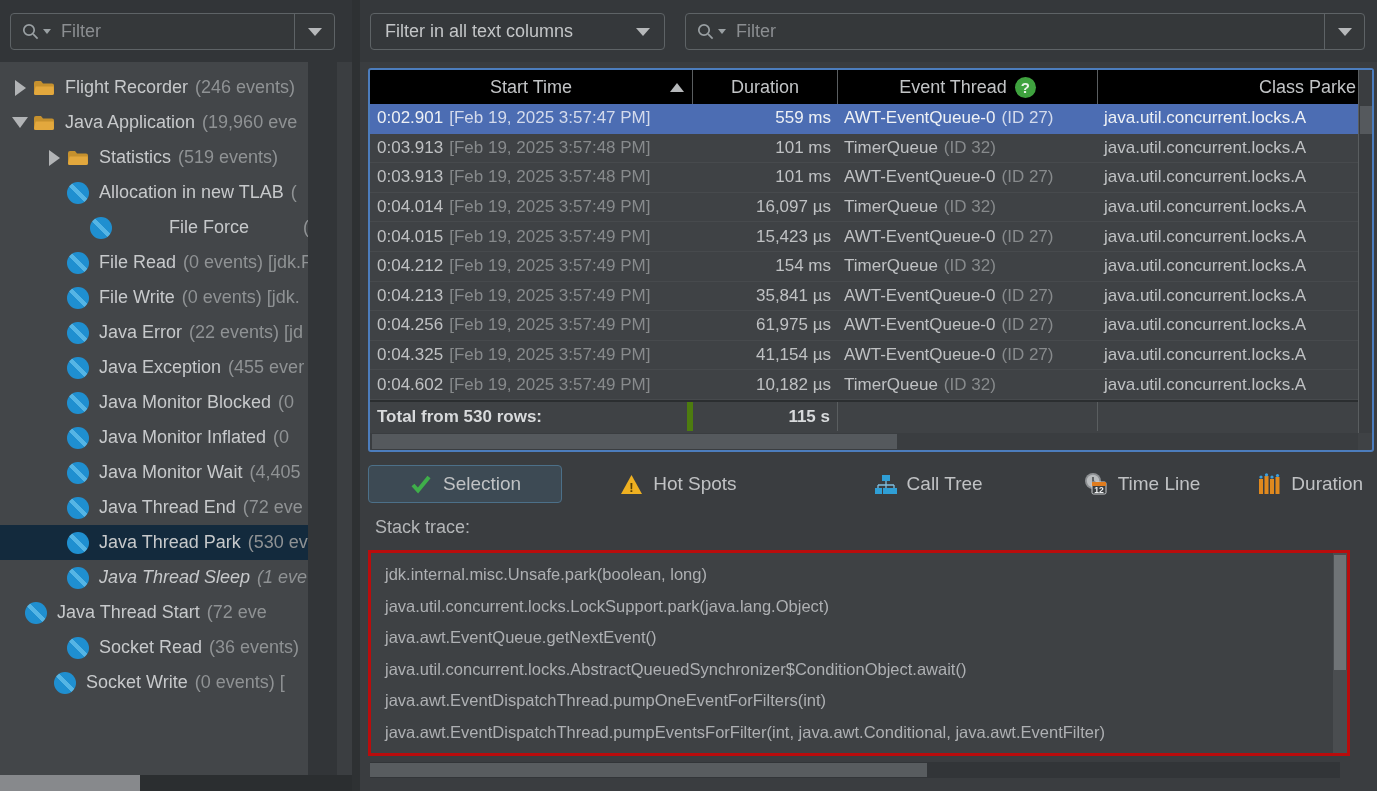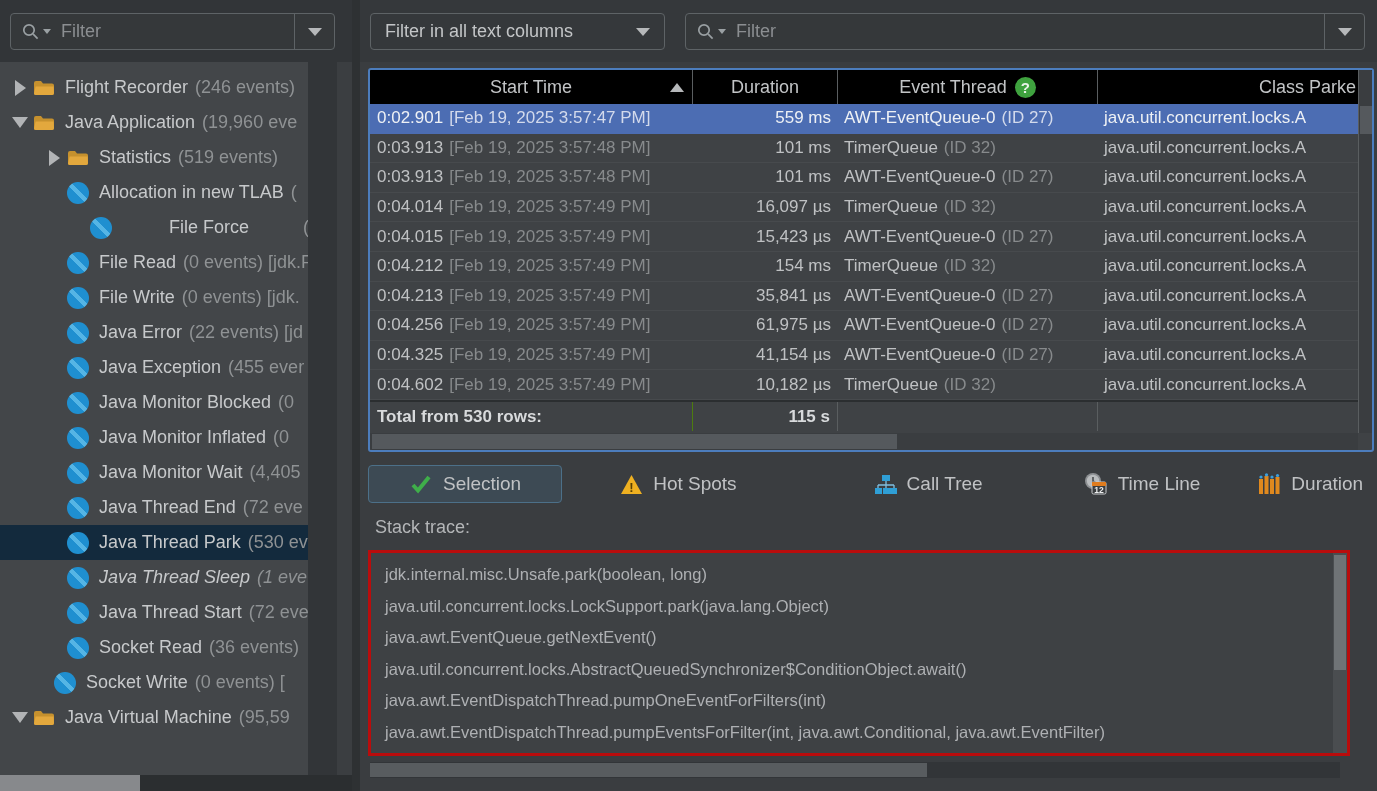--- a/index.html
+++ b/index.html
@@ -61,21 +61,21 @@
   .td.col-start { width:323px; padding-left:7px; }
   .td.col-dur { width:145px; justify-content:flex-end; padding-right:7px; }
   .td.col-thread { width:260px; padding-left:6px; }
   .td.col-class { width:260px; padding-left:6px; }
   .tr .main { color:#bfc1c3; }
   .tr .dim { color:#878a8c; margin-left:6px; }
   .tr.selected { background:#4c6db3; border-bottom-color:#4c6db3; }
   .tr.selected .main { color:#eef1f5; }
   .tr.selected .dim { color:#d3daec; }
   #total-row { display:flex; height:31px; border-top:2px solid #2b2e30; font-size:17px; font-weight:bold; color:#d8dadc; align-items:center; background:#3f4245; }
-  #total-row .c1 { width:323px; padding-left:7px; border-right:1px solid #4d7c0f; height:100%; display:flex; align-items:center; }
+  #total-row .c1 { width:323px; padding-left:7px; border-right:6px solid #4d7c0f; height:100%; display:flex; align-items:center; }
   #total-row .c2 { width:145px; justify-content:flex-end; padding-right:7px; border-right:1px solid #5a5e60; height:100%; display:flex; align-items:center; }
   #total-row .c3 { width:260px; border-right:1px solid #5a5e60; height:100%; }
   #table-hscroll { position:absolute; left:0; bottom:0; width:988px; height:17px; background:#3a3d40; }
   #table-hscroll .thumb { position:absolute; left:2px; top:1px; width:525px; height:15px; background:#55595d; }
   #table-vscroll { position:absolute; right:0; top:0; width:14px; height:363px; background:#3a3d40; border-left:1px solid #5a5e60; }
   #table-vscroll .thumb { position:absolute; left:1px; top:36px; width:12px; height:28px; background:#55595d; }
   
   #tab-strip { position:absolute; left:8px; top:398px; width:1004px; height:48px; display:flex; align-items:center; font-size:19px; color:#c0c2c4; }
   .tab { display:flex; align-items:center; gap:10px; padding:7px 14px; white-space:nowrap; }
   .tab.selected { border:1px solid #4c7089; border-radius:4px; background:#3d4a54; padding:7px 40px; }
@@ -236,21 +236,21 @@
         <span class="tmeta">(530 ev</span>
       </div>
       <div class="tree-row" style="padding-left: 42px; font-style: italic;">
         <span class="toggle"></span>
         <span class="tree-icon">
           <span class="event-dot"></span>
         </span>
         <span class="tname">Java Thread Sleep</span>
         <span class="tmeta">(1 eve</span>
       </div>
-      <div class="tree-row" style="padding-left: 42px;">
+      <div class="tree-row" style="">
         <span class="toggle"></span>
         <span class="tree-icon">
           <span class="event-dot"></span>
         </span>
         <span class="tname">Java Thread Start</span>
         <span class="tmeta">(72 eve</span>
       </div>
       <div class="tree-row" style="padding-left: 42px;">
         <span class="toggle"></span>
         <span class="tree-icon">
@@ -259,33 +259,20 @@
         <span class="tname">Socket Read</span>
         <span class="tmeta">(36 events)</span>
       </div>
       <div class="tree-row" style="padding-left: 29px;">
         <span class="toggle"></span>
         <span class="tree-icon">
           <span class="event-dot"></span>
         </span>
         <span class="tname">Socket Write</span>
         <span class="tmeta">(0 events) [</span>
-      </div>
-      <div class="tree-row" style="padding-left: 8px;">
-        <span class="toggle">
-          <span class="tri-exp"></span>
-        </span>
-        <span class="tree-icon">
-          <svg width="22" height="18" viewBox="0 0 22 18">
-            <path d="M1 4 Q1 2 3 2 L8 2 L10 4.5 L19 4.5 Q21 4.5 21 6.5 L21 14 Q21 16 19 16 L3 16 Q1 16 1 14 Z" fill="#c6912e"></path>
-            <path d="M2.6 7.5 L20.6 7.5 L21 14 Q21 16 19 16 L3 16 Q1 16 1 14.5 Z" fill="#e3a83d"></path>
-          </svg>
-        </span>
-        <span class="tname">Java Virtual Machine</span>
-        <span class="tmeta">(95,59</span>
       </div>
     </div>
   <div id="tree-vscroll"></div>
   <div id="left-hscroll">
       <div class="thumb"></div>
     </div>
 </div>
 
 <div id="toolbar">
   <div id="col-filter-dd">

